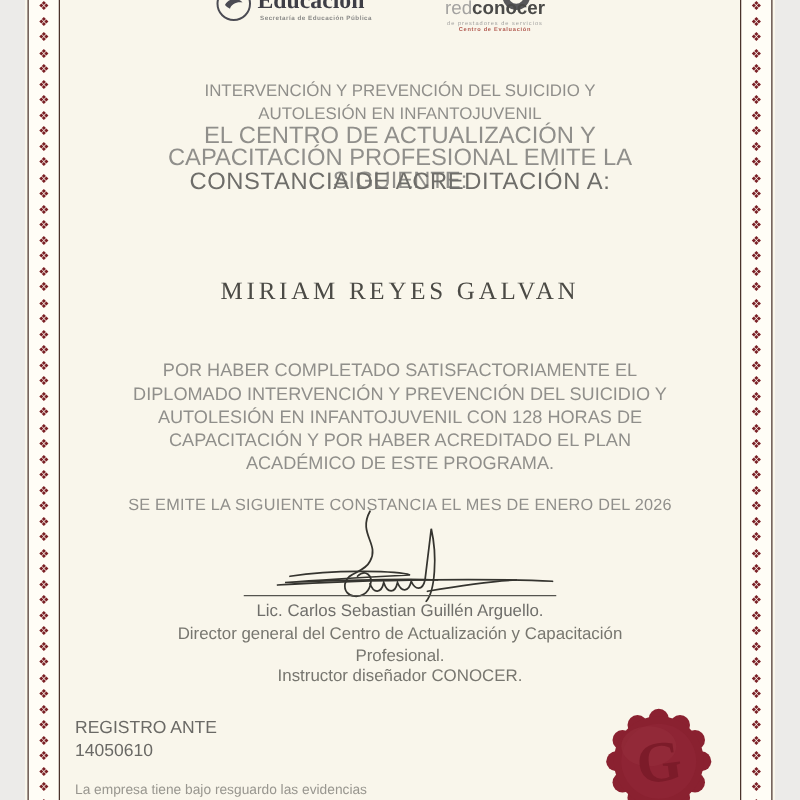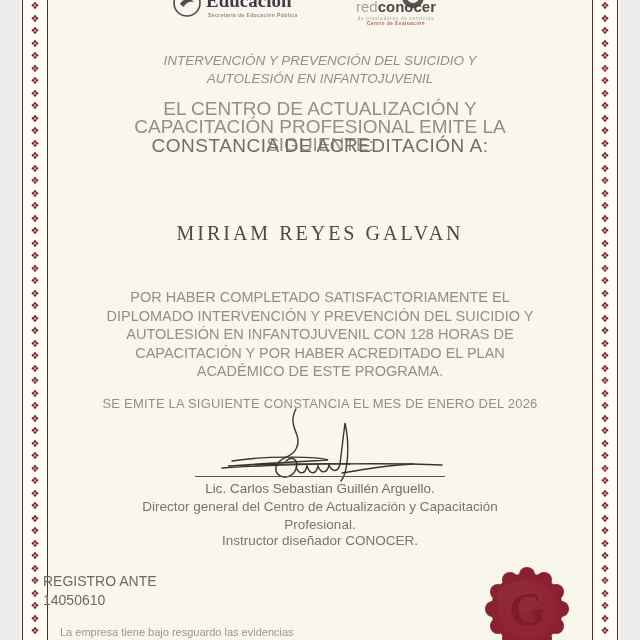--- a/index.html
+++ b/index.html
@@ -34,38 +34,38 @@
     color:#8b8b89;letter-spacing:.4px;white-space:nowrap;}
   .conocer-logo{position:absolute;left:318px;top:-2px;width:116px;text-align:center;}
   .conocer-ring{position:absolute;left:64px;top:-12px;width:12px;height:12px;
     border:5px solid #58585a;border-radius:50%;}
   .conocer-name{position:relative;font-size:15px;color:#a3a2a0;white-space:nowrap;}
   .conocer-name b{color:#4a4a48;}
   .conocer-tag1{font-size:4.5px;color:#a3a2a0;letter-spacing:.8px;margin-top:1px;white-space:nowrap;}
   .conocer-tag2{font-size:4.5px;font-weight:bold;color:#b25a50;letter-spacing:.6px;white-space:nowrap;}
 
   .course-title{top:52px;font-size:13.5px;line-height:18px;}
-  .course-title .inner{max-width:350px;margin:0 auto;font-style:italic;}
+  .course-title .inner{max-width:350px;margin:12px auto;}
   .issuer-line{top:100px;font-size:19px;line-height:18px;}
   .issuer-line .inner{max-width:390px;margin:0 auto;}
   .heading{top:135px;font-size:19px;color:#6e6d69;letter-spacing:.5px;white-space:nowrap;}
   .recipient{top:222px;font-family:"Liberation Serif",serif;font-size:20px;
     letter-spacing:3px;color:#4b4a45;white-space:nowrap;}
   .body-par{top:284px;font-size:14.5px;line-height:18.5px;}
   .body-par .inner{max-width:440px;margin:4px auto;}
   .issue-line{top:396px;font-size:13px;letter-spacing:.2px;white-space:nowrap;}
 
   .sig-svg{position:absolute;left:150px;top:407px;}
   .sig-line{position:absolute;left:175px;top:476px;width:250px;border-top:1px solid #55544f;}
   .signer-name{top:481px;font-size:13.5px;color:#6f6e6a;}
   .signer-role1{top:498px;font-size:13.5px;line-height:18px;color:#77766f;}
   .signer-role1 .inner{max-width:420px;margin:0 auto;}
   .signer-role2{top:533px;font-size:13.5px;color:#77766f;text-align:center;}
 
-  .registry{position:absolute;left:23px;top:572px;font-size:14px;line-height:18.5px;
+  .registry{position:absolute;left:40px;top:572px;font-size:14px;line-height:18.5px;
     color:#6a6965;text-align:left;}
   .footnote{position:absolute;left:40px;top:626px;font-size:11px;color:#98968f;text-align:left;}
 
   .seal{position:absolute;left:459px;top:561px;}
 </style>
 </head>
 <body>
 
 <div class="page">
   <div class="cert">

